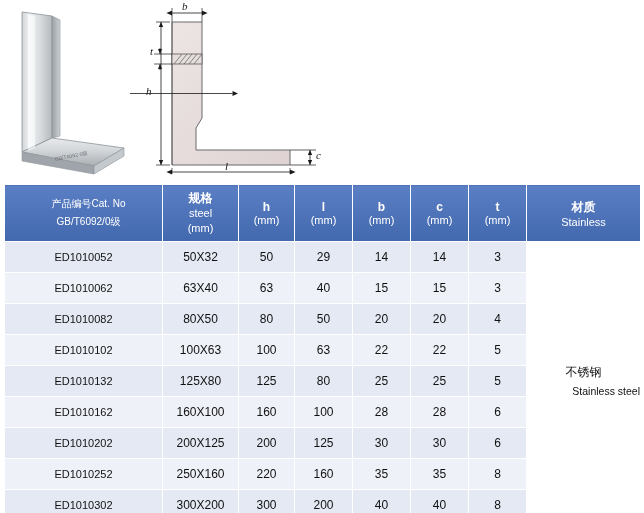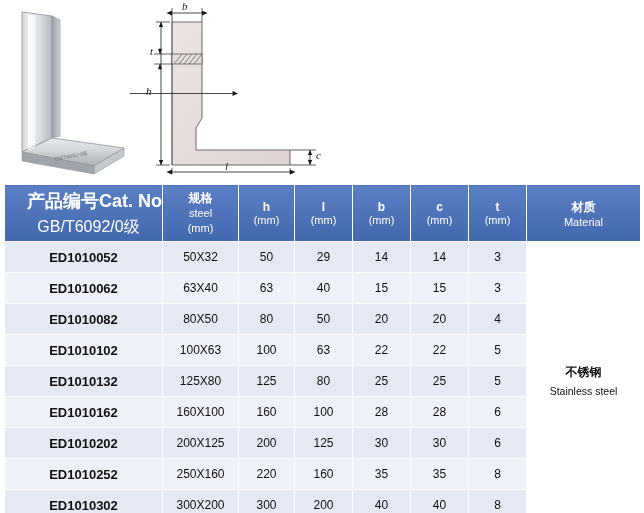--- a/index.html
+++ b/index.html
@@ -87,66 +87,65 @@
   }
   thead th.two-line {
     line-height: 1.35;
   }
   .hdr-catno {
     text-align: left;
     padding-left: 10px !important;
   }
   .hdr-catno .line1 {
     display: block;
-    font-size: 18px;
-    font-weight: bold;
+    font-size: 10px;
+    font-weight: normal;
     padding-bottom: 4px;
-    text-align: right;
   }
   .hdr-catno .line2 {
     display: block;
-    font-size: 16px;
+    font-size: 10px;
     font-weight: normal;
   }
   tbody td {
     height: 30px;
     font-size: 12px;
     color: #111111;
     background: #e8ecf4;
     border: 1px solid #ffffff;
   }
   tbody tr:nth-child(odd) td {
     background: #e4e9f3;
   }
   tbody tr:nth-child(even) td {
     background: #eef1f7;
   }
   td.catno {
-    font-weight: bold;
-    font-size: 13px;
+    font-weight: normal;
+    font-size: 11px;
     color: #111111;
   }
   td.material {
     font-size: 11px;
     color: #111111;
     background: #ffffff !important;
     border-left: 1px solid #ffffff;
     border-right: 1px solid #ffffff;
     border-top: none;
     border-bottom: none;
   }
   td.material .cn {
     display: block;
     font-size: 12px;
     padding-bottom: 3px;
-    font-weight: bold;
   }
   td.material .en {
     display: block;
     font-size: 10.5px;
+    text-align: right;
   }
   .material-cell-wrap {
     line-height: 1.5;
   }
 </style>
 </head>
 <body>
 
 <div class="page">
 
@@ -289,21 +288,21 @@
           <th>
             <span>c</span>
             <span class="sub">(mm)</span>
           </th>
           <th>
             <span>t</span>
             <span class="sub">(mm)</span>
           </th>
           <th>
             <span>材质</span>
-            <span class="sub">Material</span>
+            <span class="sub">Stainless</span>
           </th>
         </tr>
       </thead>
       <tbody id="table-body">
           <tr>
             <td class="catno">ED1010052</td>
             <td>50X32</td>
             <td>50</td>
             <td>29</td>
             <td>14</td>

